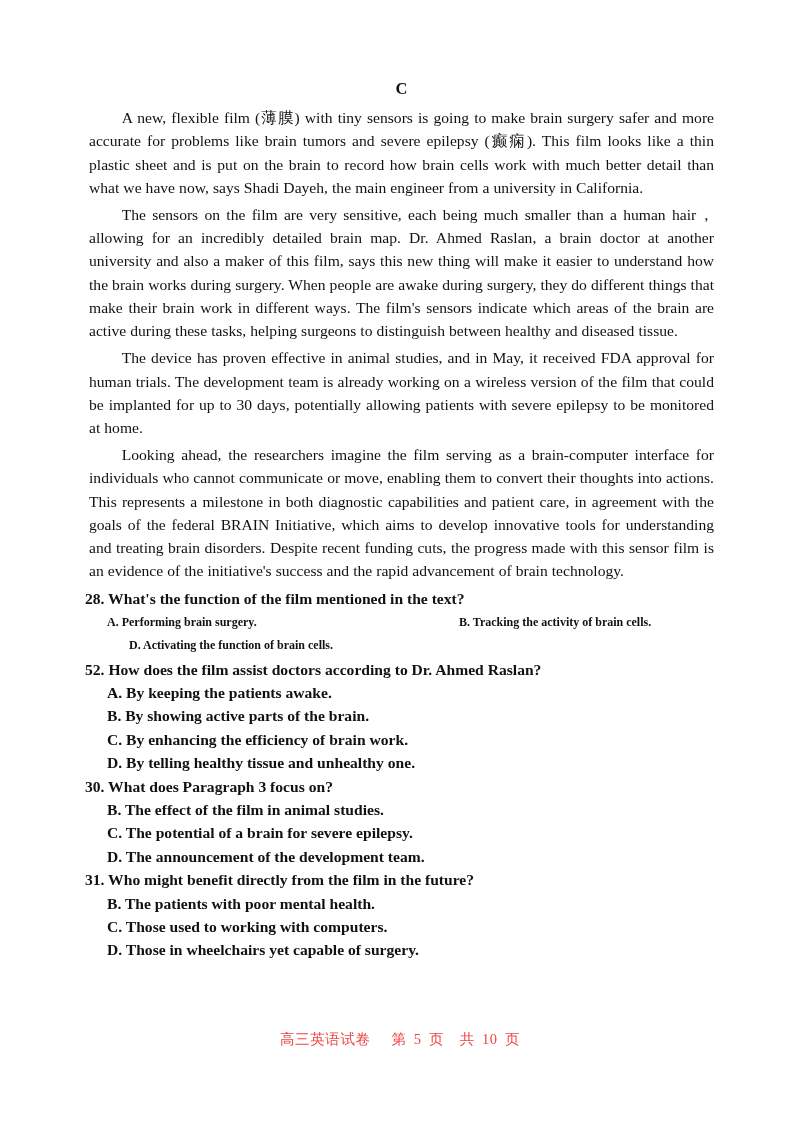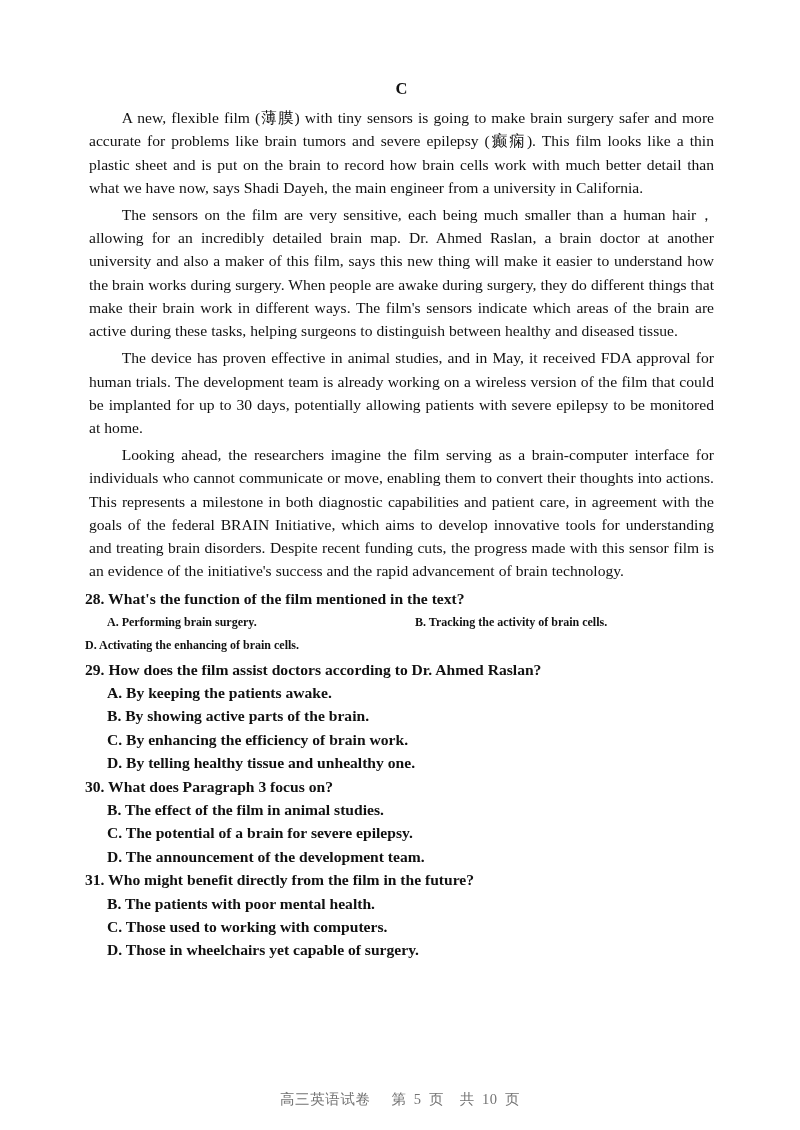--- a/index.html
+++ b/index.html
@@ -72,30 +72,30 @@
   .opt-row {
     display: flex;
     font-size: 12px;
     line-height: 23.4px;
   }
   .opt-row .opt-cell {
     padding-left: 22px;
     white-space: nowrap;
   }
   .opt-row .opt-cell.col-a { width: 330px; box-sizing: border-box; }
-  .opt-row .opt-cell.col-b { padding-left: 0; }
+  .opt-row .opt-cell.col-b { padding-left: 0; margin-left: 44px; }
   .footer {
     position: absolute;
     left: 0;
-    top: 1090px;
+    top: 1030px;
     width: 800px;
     text-align: center;
     font-family: "DejaVu Sans", "Liberation Sans", sans-serif;
     font-size: 14.5px;
-    color: #737373;
+    color: #ef4444;
     letter-spacing: 0.6px;
   }
   .footer .fnum {
     font-family: "Liberation Serif", serif;
     padding: 0 2px;
   }
 </style>
 </head>
 <body>
 
@@ -112,27 +112,27 @@
     <div class="questions">
 
       <div class="q-block">
         <div class="q-stem">28. What's the function of the film mentioned in the text?</div>
         <div class="opts-grid">
           <div class="opt-row">
             <div class="opt-cell col-a">A. Performing brain surgery.</div>
             <div class="opt-cell col-b">B. Tracking the activity of brain cells.</div>
           </div>
           <div class="opt-row">
-            <div class="opt-cell col-b">D. Activating the enhancing of brain cells.</div>
+            <div class="opt-cell col-b">D. Activating the function of brain cells.</div>
           </div>
         </div>
       </div>
 
       <div class="q-block">
-        <div class="q-stem">29. How does the film assist doctors according to Dr. Ahmed Raslan?</div>
+        <div class="q-stem">52. How does the film assist doctors according to Dr. Ahmed Raslan?</div>
         <div class="opts-single">
           <div class="opt">A. By keeping the patients awake.</div>
           <div class="opt">B. By showing active parts of the brain.</div>
           <div class="opt">C. By enhancing the efficiency of brain work.</div>
           <div class="opt">D. By telling healthy tissue and unhealthy one.</div>
         </div>
       </div>
 
       <div class="q-block">
         <div class="q-stem">30. What does Paragraph 3 focus on?</div>

